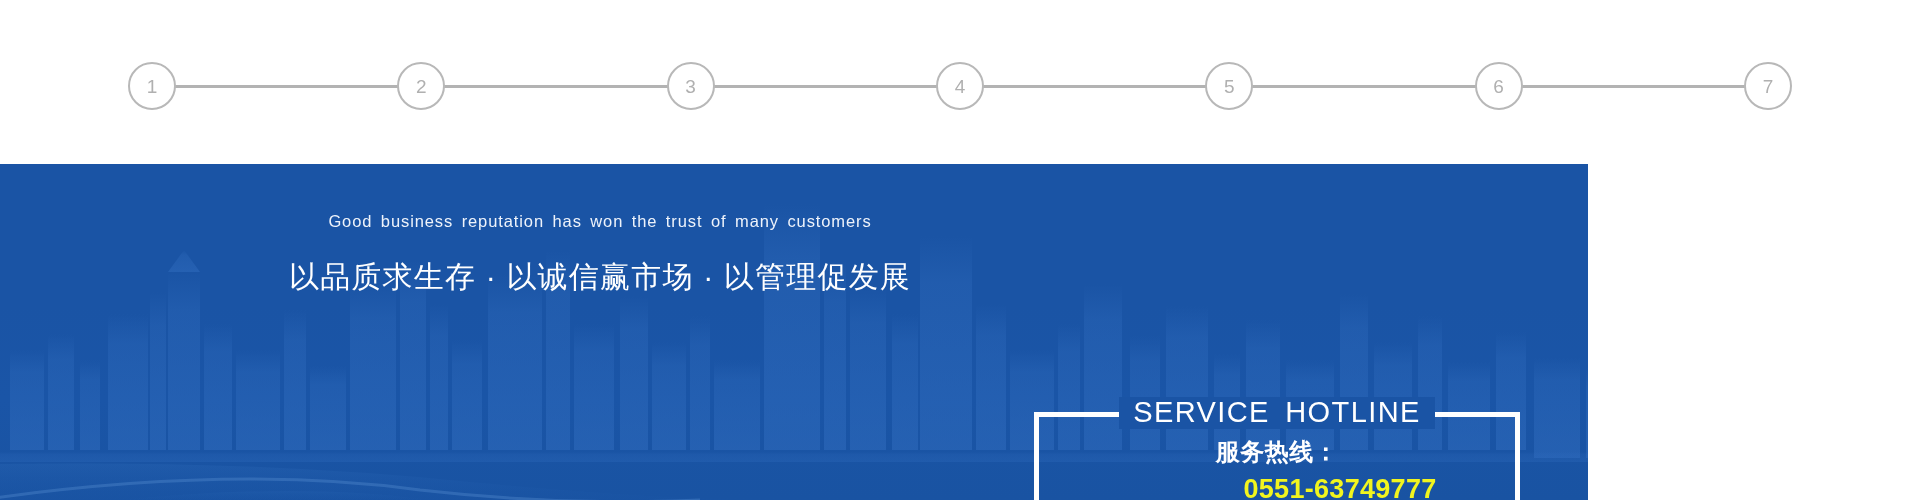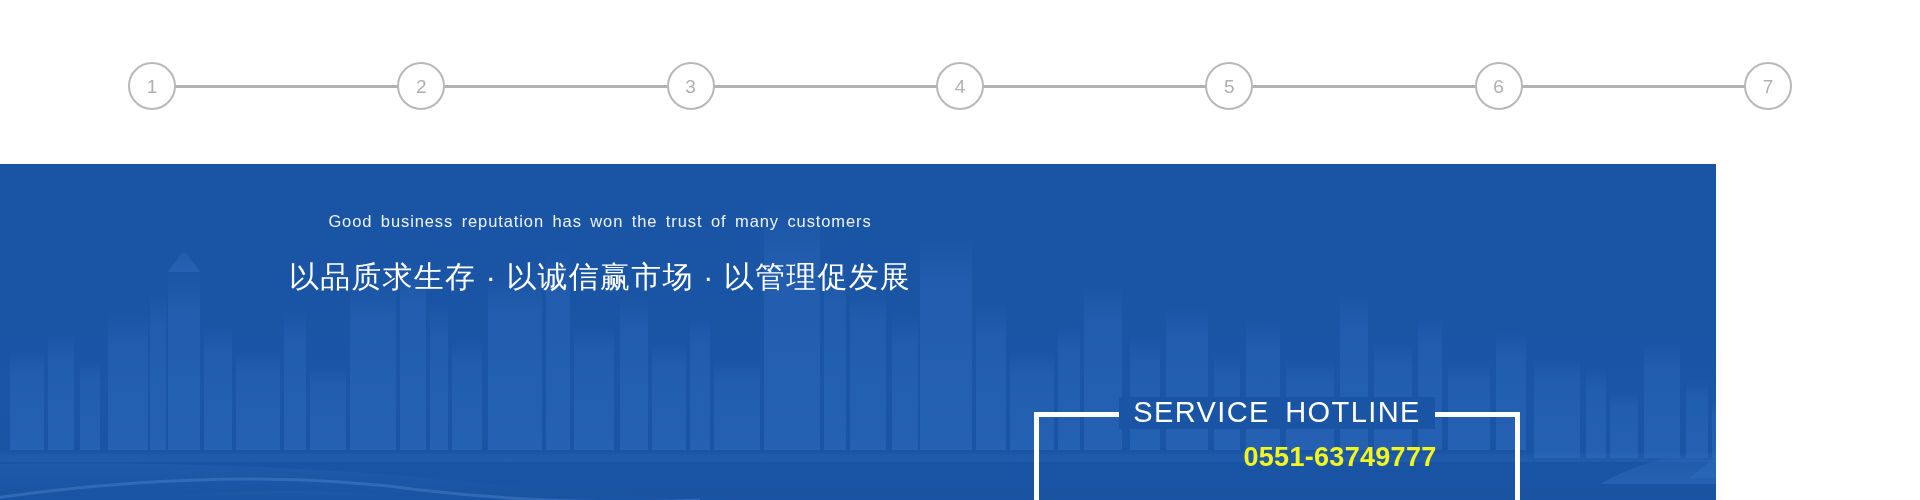--- a/index.html
+++ b/index.html
@@ -54,21 +54,21 @@
     font-size: 19px;
     font-family: "Liberation Sans", sans-serif;
     font-weight: 400;
     line-height: 1;
     user-select: none;
   }
 
   
   .banner {
     position: relative;
-    width: 1716px;
+    width: 1588px;
     height: 336px;
     background: #0c4a6e;
     overflow: hidden;
   }
   .banner-bg {
     position: absolute;
     inset: 0;
     width: 1920px;
     height: 336px;
   }
@@ -310,20 +310,21 @@
     </div>
 
     <div class="hotline-frame"></div>
 
     <div class="hotline-title-wrap">
       <div class="hotline-title">SERVICE  HOTLINE</div>
     </div>
 
     <div class="hotline-rows">
       <div class="hotline-row">
+        <span class="hotline-label">服务热线：</span>
       </div>
       <div class="hotline-row hotline-row-2">
         <span class="hotline-number">0551-63749777</span>
       </div>
     </div>
 
   </div>
 </div>
 
 </body></html>

